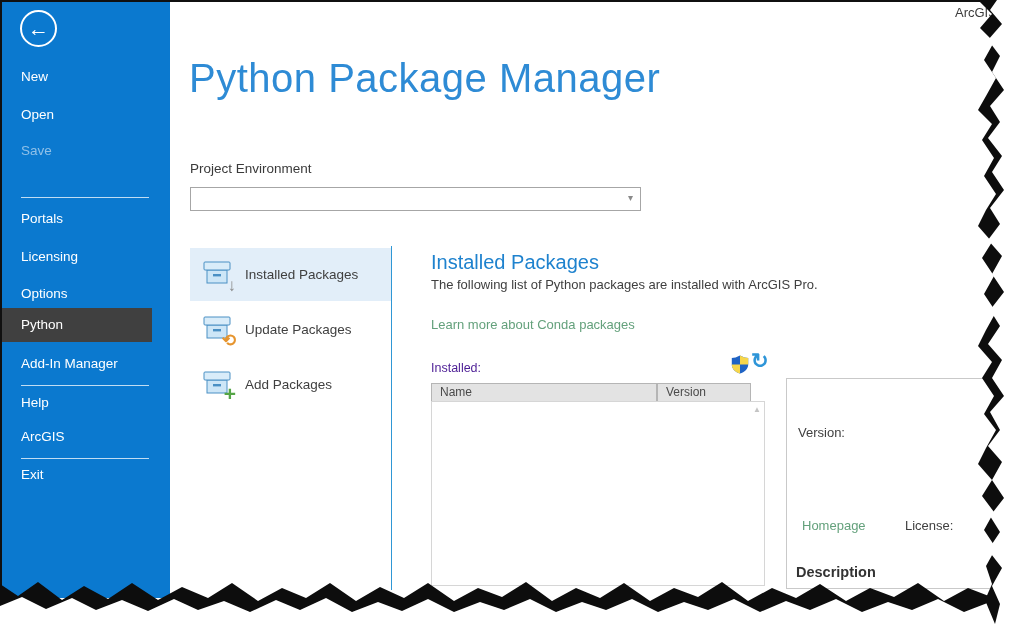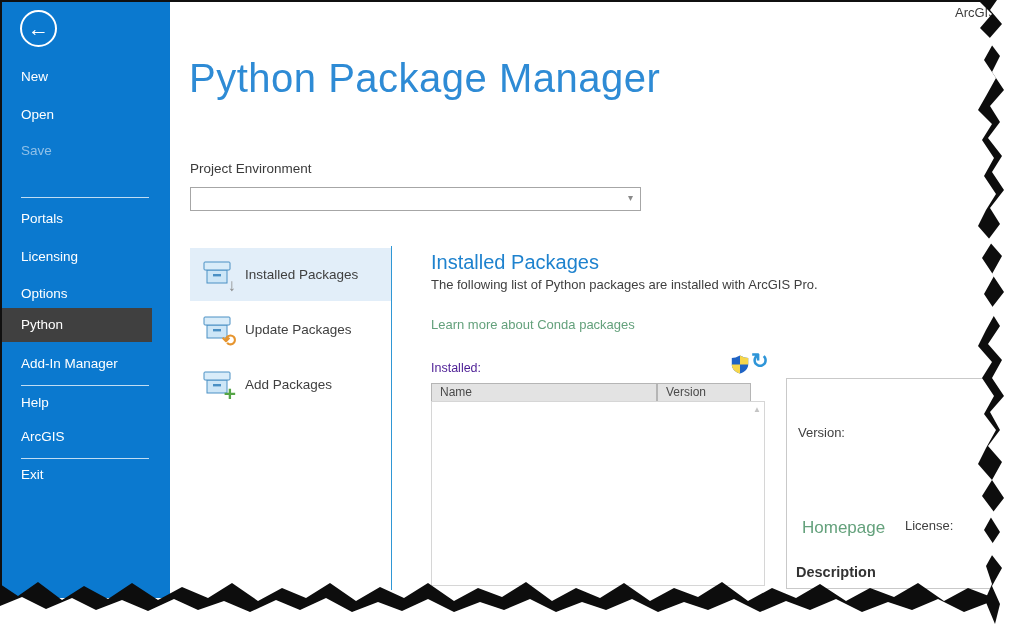--- a/index.html
+++ b/index.html
@@ -51,21 +51,21 @@
   .th{top:383px;height:19px;background:#e3e3e3;border:1px solid #b5b5b5;box-sizing:border-box;
       font-size:12px;color:#4a4a4a;line-height:17px;padding-left:8px;cursor:pointer;}
   .th-name{left:431px;width:226px;}
   .th-version{left:657px;width:94px;}
   .tbl-body{left:431px;top:401px;width:334px;height:185px;border:1px solid #d6d6d6;box-sizing:border-box;background:#fff;}
   .scroll-up{left:753px;top:405px;font-size:8px;color:#c4c4c4;cursor:pointer;}
 
   
   .details{left:786px;top:378px;width:232px;height:211px;border:1px solid #c9c9c9;box-sizing:border-box;background:#fff;}
   .d-version{position:absolute;left:11px;top:46px;font-size:13px;color:#404040;}
-  .d-home{position:absolute;left:15px;top:139px;font-size:17px;color:#64a17c;cursor:pointer;}
+  .d-home{position:absolute;left:15px;top:139px;font-size:13px;color:#64a17c;cursor:pointer;}
   .d-license{position:absolute;left:118px;top:139px;font-size:13px;color:#404040;}
   .d-desc{position:absolute;left:9px;top:185px;font-size:14.5px;font-weight:bold;color:#333;}
 
   .brand{left:955px;top:5px;font-size:13px;color:#3c3c3c;}
 
   .tear{left:0;top:0;width:1026px;height:624px;pointer-events:none;z-index:50;}
 </style>
 </head>
 <body>
 

